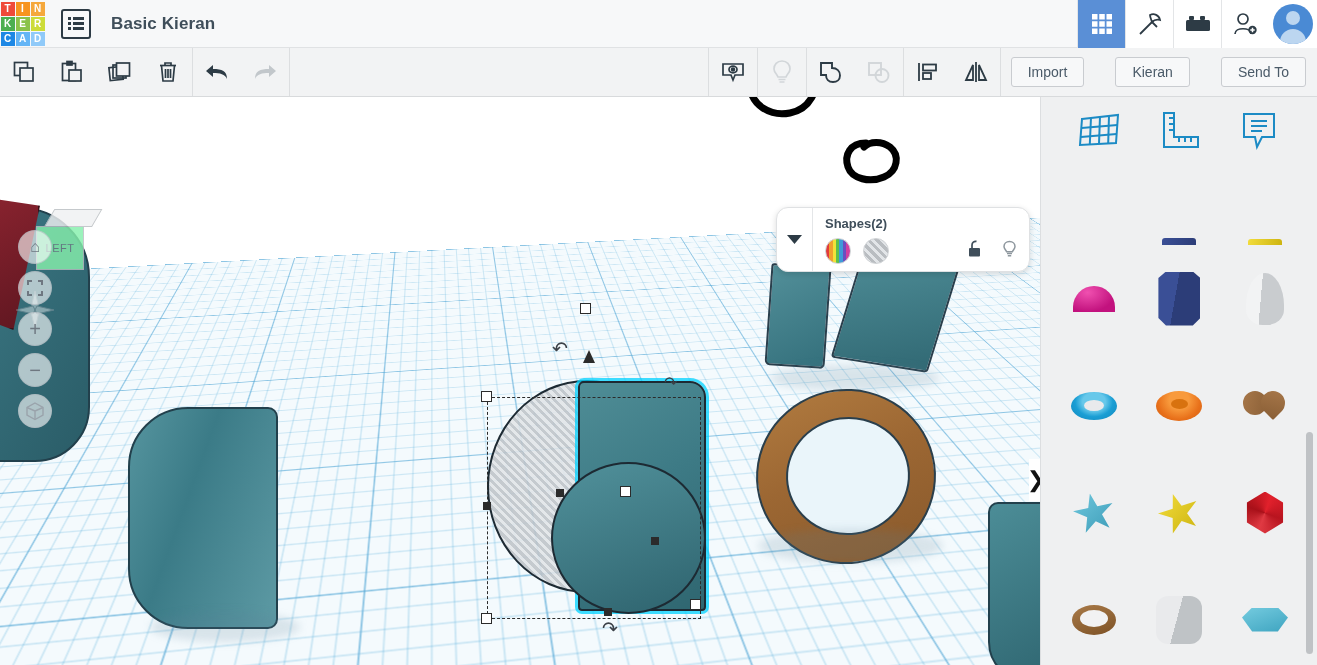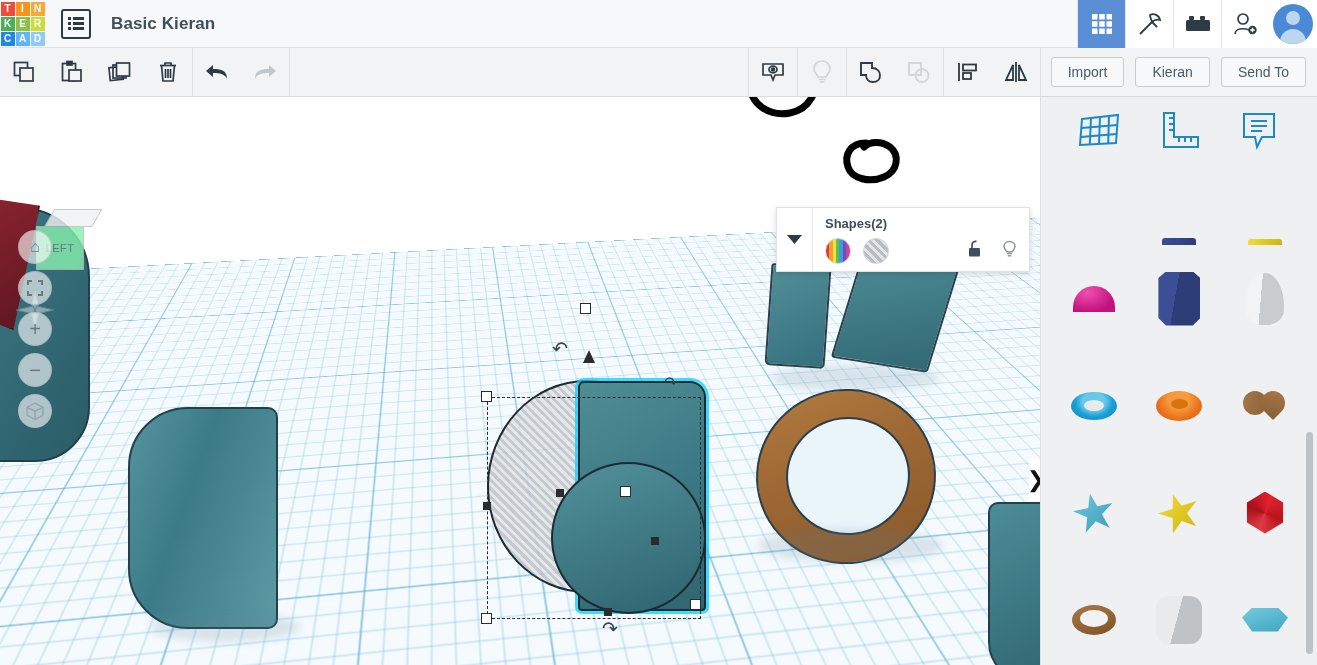--- a/index.html
+++ b/index.html
@@ -211,21 +211,21 @@
     background: linear-gradient(150deg, #4c8d97, #2f6671);
     border: 2px solid #22404c; border-radius: 10px 0 0 40px;
   }
   .shadow-blob {
     background: rgba(90,130,150,.18); border-radius: 50%; filter: blur(4px);
   }
 
   
   .shapes-popup {
     position: absolute; left: 776px; top: 110px; width: 254px; height: 65px;
-    background: #fff; border: 1px solid #dfe1e3; border-radius: 0;
+    background: #fff; border: 1px solid #dfe1e3; border-radius: 12px;
     box-shadow: 0 2px 6px rgba(0,0,0,.14);
     display: flex; align-items: stretch;
   }
   .popup-caret {
     width: 36px; display: flex; align-items: center; justify-content: center;
     border-right: 1px solid #e4e6e8; cursor: pointer;
   }
   .popup-body { flex: 1; padding: 8px 12px 0 12px; position: relative; }
   .popup-title { font-size: 13px; color: #3f4e5a; font-weight: bold; }
   .popup-row { display: flex; align-items: center; margin-top: 7px; gap: 12px; }
@@ -553,21 +553,21 @@
       <svg width="28" height="24" viewBox="0 0 28 24">
           <g fill="none" stroke="#2d3b45" stroke-width="1.8">
         <path d="M14 2 V22"></path>
             <path d="M11 20 L11 5 L4 20 Z"></path>
             <path d="M17 20 L17 5 L24 20 Z"></path>
       </g>
         </svg>
     </div>
     <div class="t2-sep"></div>
 
-    <div id="action-buttons" style="display:flex;align-items:center;">
+    <div id="action-buttons" style="display:flex;align-items:center;gap:20px;">
         <div class="action-btn">Import</div>
         <div class="action-btn">Kieran</div>
         <div class="action-btn">Send To</div>
       </div>
   </div>
 
   <div class="canvas">
     <div class="workplane"></div>
 
     <div class="shape-abs teal-left-big"></div>

